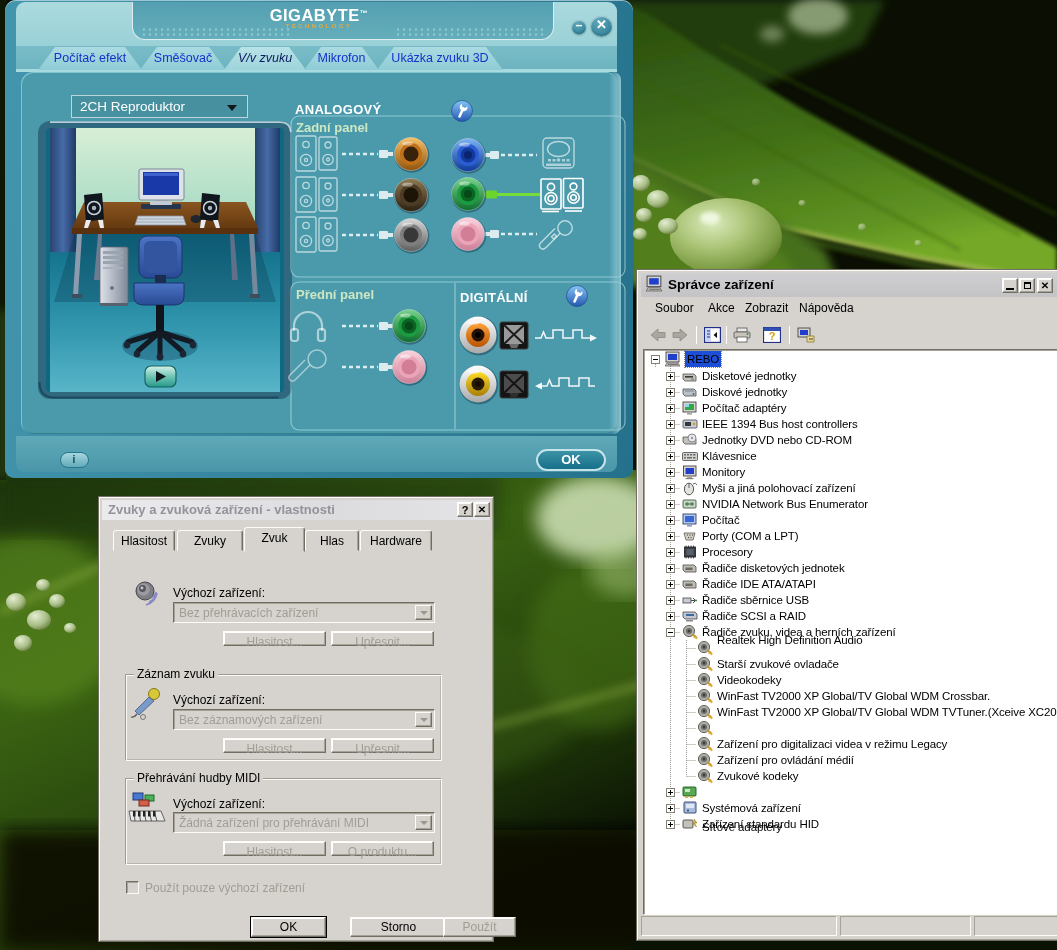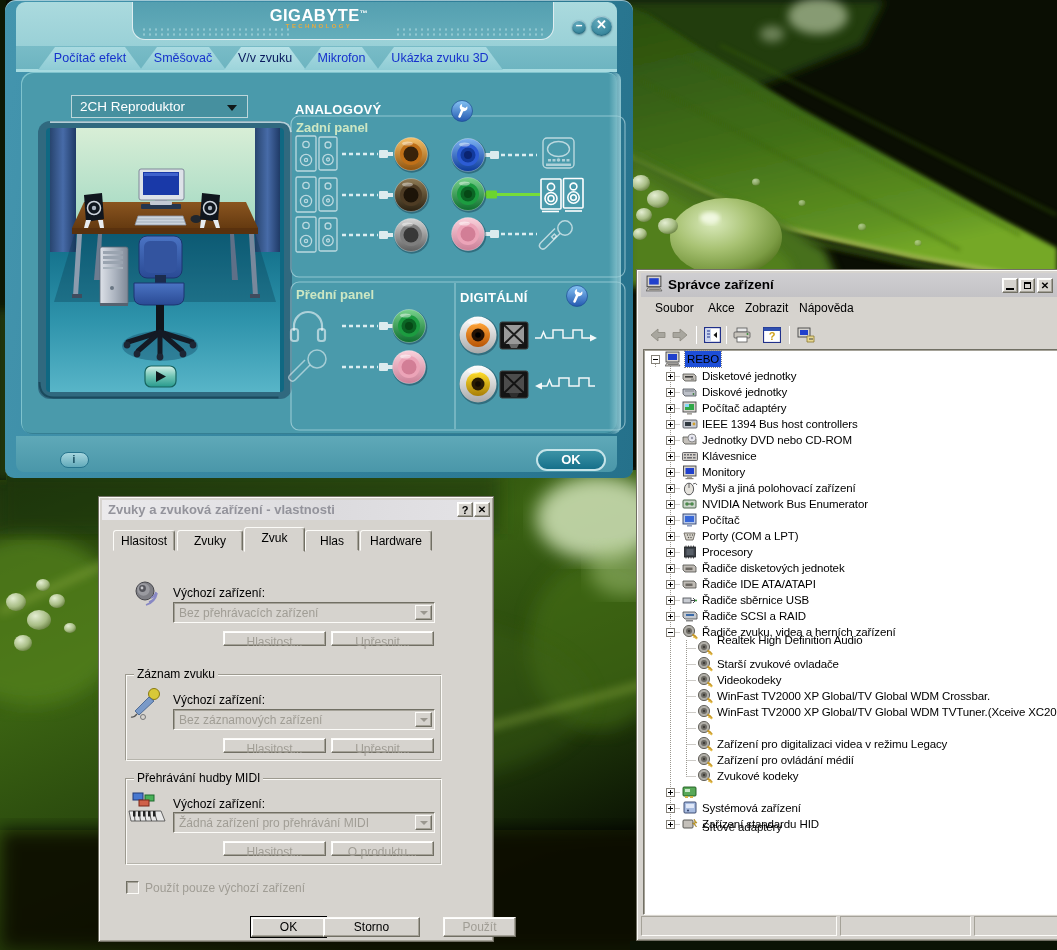--- a/index.html
+++ b/index.html
@@ -30,21 +30,21 @@
   background:radial-gradient(circle at 38% 30%, #63a9bc 0%, #3f8da2 55%, #2a7890 100%);
   box-shadow:inset 0 1px 1px rgba(255,255,255,.55), 0 1px 2px rgba(0,40,60,.45), inset 0 -1px 1px rgba(0,40,60,.3);
   color:#fff; text-align:center; font-weight:bold; }
 
 
 .gtab { position:absolute; top:47px; height:23px;
   background:linear-gradient(180deg,#aadbe1 0%,#8fccd5 100%);
   clip-path:polygon(17px 0, calc(100% - 17px) 0, 100% 100%, 0 100%);
   color:#1632cc; font-size:12.5px; text-align:center; line-height:23px;
   filter:drop-shadow(1.2px 0 0 rgba(245,255,255,0.85)) drop-shadow(-1.2px 0 0 rgba(245,255,255,0.85)) drop-shadow(0 -1px 0 rgba(245,255,255,0.7)); }
-.gtab.act { background:linear-gradient(180deg,#b8e2e7 0%,#9dd4db 100%); color:#0a1b5e; }
+.gtab.act { background:linear-gradient(180deg,#b8e2e7 0%,#9dd4db 100%); color:#0a1b5e;font-style:italic; }
 #tabrow { position:absolute; left:11px; top:46px; width:601px; height:24px;
   background:linear-gradient(180deg,#79bcc7 0%,#6db4c0 100%); }
 #tabrowline { position:absolute; left:11px; top:69px; width:601px; height:3px; background:#a7dbe0; }
 
 
 #gbody { position:absolute; left:16px; top:72px; width:597px; height:362px;
   background:#4a9aab; border-radius:12px;
   box-shadow:inset 1px 1px 0 #7fc3cd, inset -1px -1px 0 #357f93; }
 
 
@@ -685,21 +685,21 @@
   </svg>
   <div class="dlabel" style="left:74px;top:300px;">Výchozí zařízení:</div>
   <div class="dcombo" style="left:74px;top:315px;width:262px;">Žádná zařízení pro přehrávání MIDI<span class="btn"></span></div>
   <div class="dbtn" style="left:124px;top:344px;">Hlasitost...</div>
   <div class="dbtn" style="left:232px;top:344px;">O produktu...</div>
 
   <div style="position:absolute;left:27px;top:384px;width:13px;height:13px;background:#d6d3ce;border:1px solid;border-color:#716f64 #fcfbf8 #fcfbf8 #716f64;box-shadow:inset 1px 1px 0 #a5a298;"></div>
   <div class="dlabel gray" style="left:46px;top:384px;">Použít pouze výchozí zařízení</div>
 
   <div class="dbtn en" style="left:152px;top:420px;width:75px;height:20px;line-height:18px;outline:1px solid #000;">OK</div>
-  <div class="dbtn en" style="left:224px;top:420px;width:97px;height:20px;line-height:18px;">Storno</div>
+  <div class="dbtn en" style="left:251px;top:420px;width:97px;height:20px;line-height:18px;">Storno</div>
   <div class="dbtn" style="left:311px;top:420px;width:73px;height:20px;line-height:18px;margin-left:33px;">Použít</div>
 </div>
 <svg width="0" height="0" style="position:absolute;">
 <defs>
 <g id="i-pc">
         <rect x="1" y="1" width="13" height="10" fill="#d6d3ce" stroke="#444" stroke-width="0.9"></rect>
         <rect x="3" y="3" width="9" height="6" fill="#2040cc"></rect>
         <polygon points="2,12 13,12 15,15 0,15" fill="#c8c4bc" stroke="#555" stroke-width="0.7"></polygon>
         <line x1="3" y1="13.5" x2="13" y2="13.5" stroke="#666" stroke-width="0.8"></line>
       </g>

